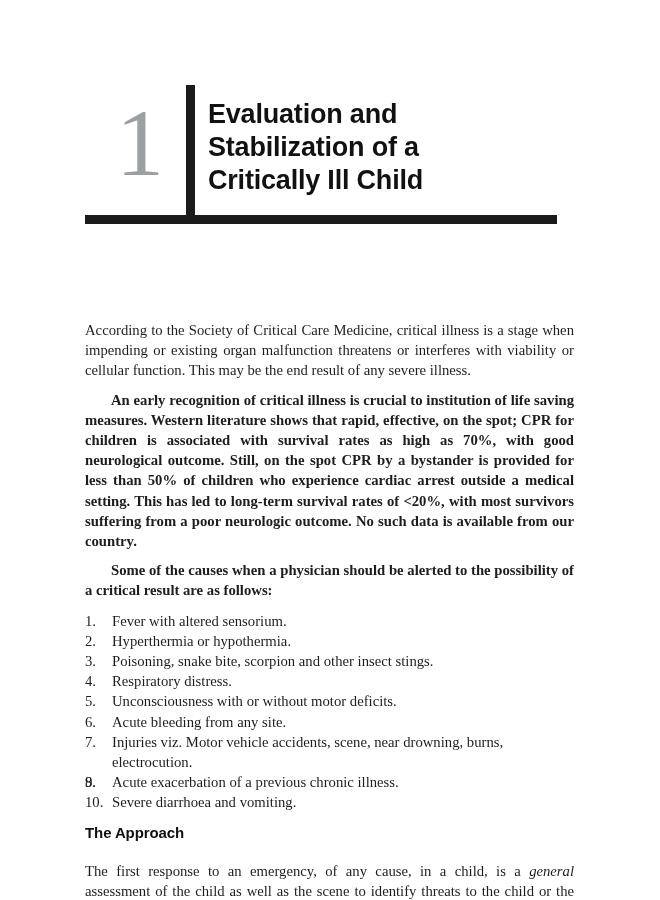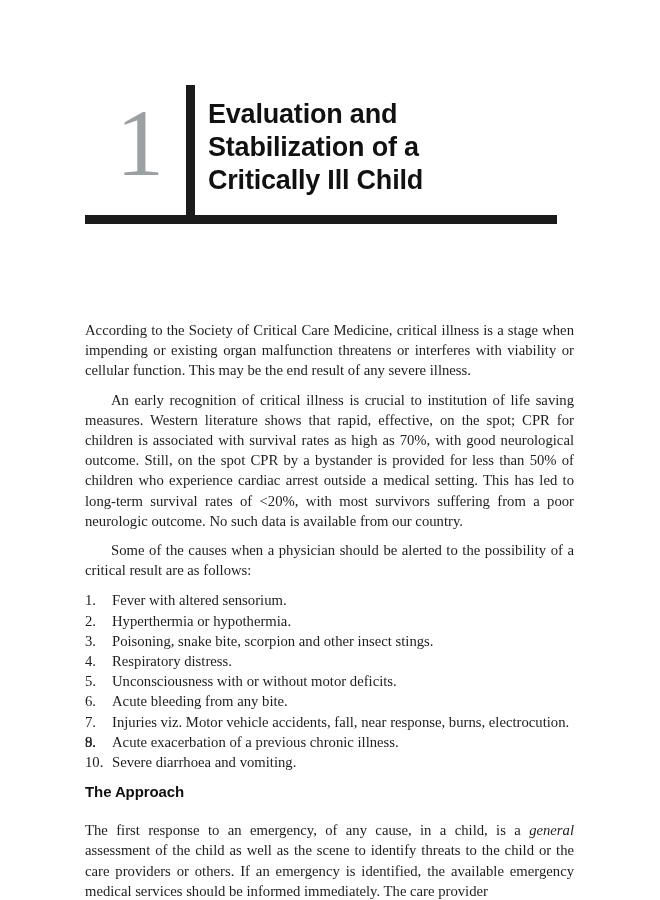--- a/index.html
+++ b/index.html
@@ -88,21 +88,21 @@
 
   p.para {
     margin: 0;
     font-size: 14.7px;
     line-height: 20.2px;
     text-align: justify;
     text-justify: inter-word;
     color: #1d1d1d;
   }
   p.para.first { text-indent: 0; margin-top: 36px; }
-  p.para.indented { text-indent: 26px; }
+  p.para.indented { text-indent: 26px; font-weight: bold; }
   p.gap-top { margin-top: 9px; }
 
   i.em { font-style: italic; }
 
   
   ol.causes-list {
     margin: 10px 0 0 0;
     padding: 0;
     list-style: none;
   }
@@ -182,25 +182,25 @@
       <li>
         <span class="num">4.</span>
         <span>Respiratory distress.</span>
       </li>
       <li>
         <span class="num">5.</span>
         <span>Unconsciousness with or without motor deficits.</span>
       </li>
       <li>
         <span class="num">6.</span>
-        <span>Acute bleeding from any bite.</span>
+        <span>Acute bleeding from any site.</span>
       </li>
       <li>
         <span class="num">7.</span>
-        <span>Injuries viz. Motor vehicle accidents, fall, near response, burns, electrocution.</span>
+        <span>Injuries viz. Motor vehicle accidents, scene, near drowning, burns, electrocution.</span>
       </li>
       <li>
         <span class="num">8.</span>
       </li>
       <li>
         <span class="num">9.</span>
         <span>Acute exacerbation of a previous chronic illness.</span>
       </li>
       <li>
         <span class="num">10.</span>

